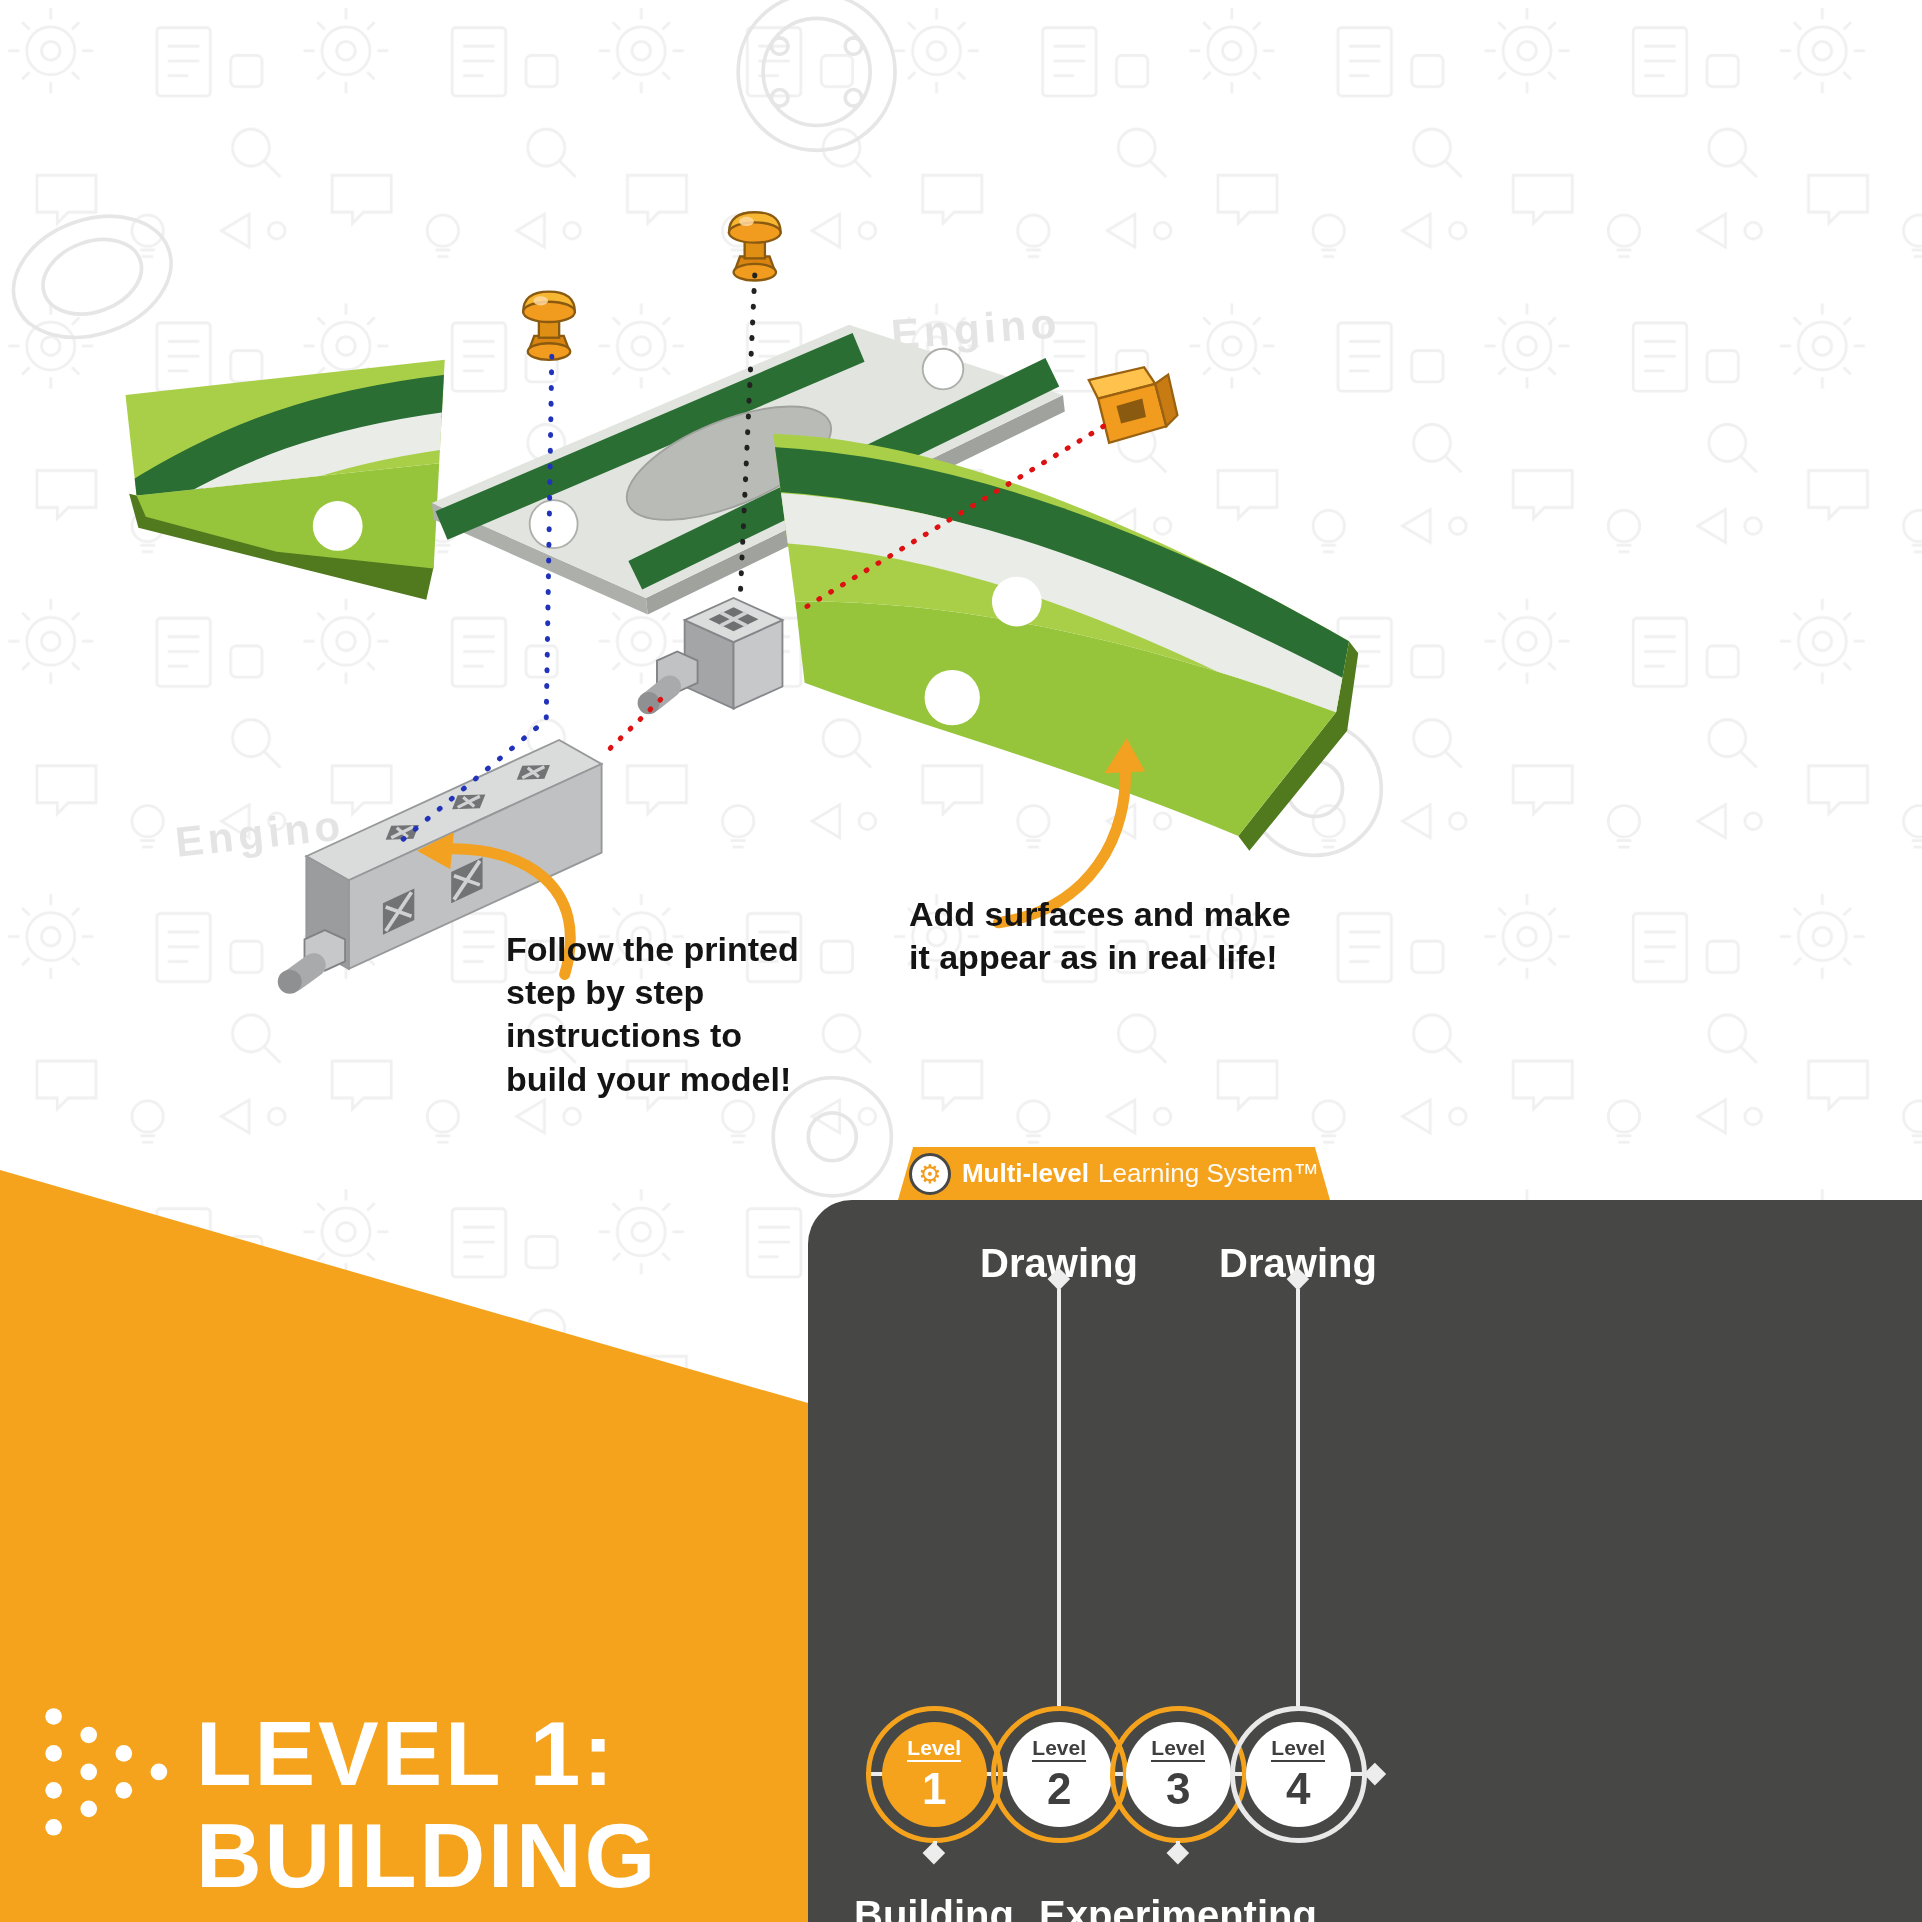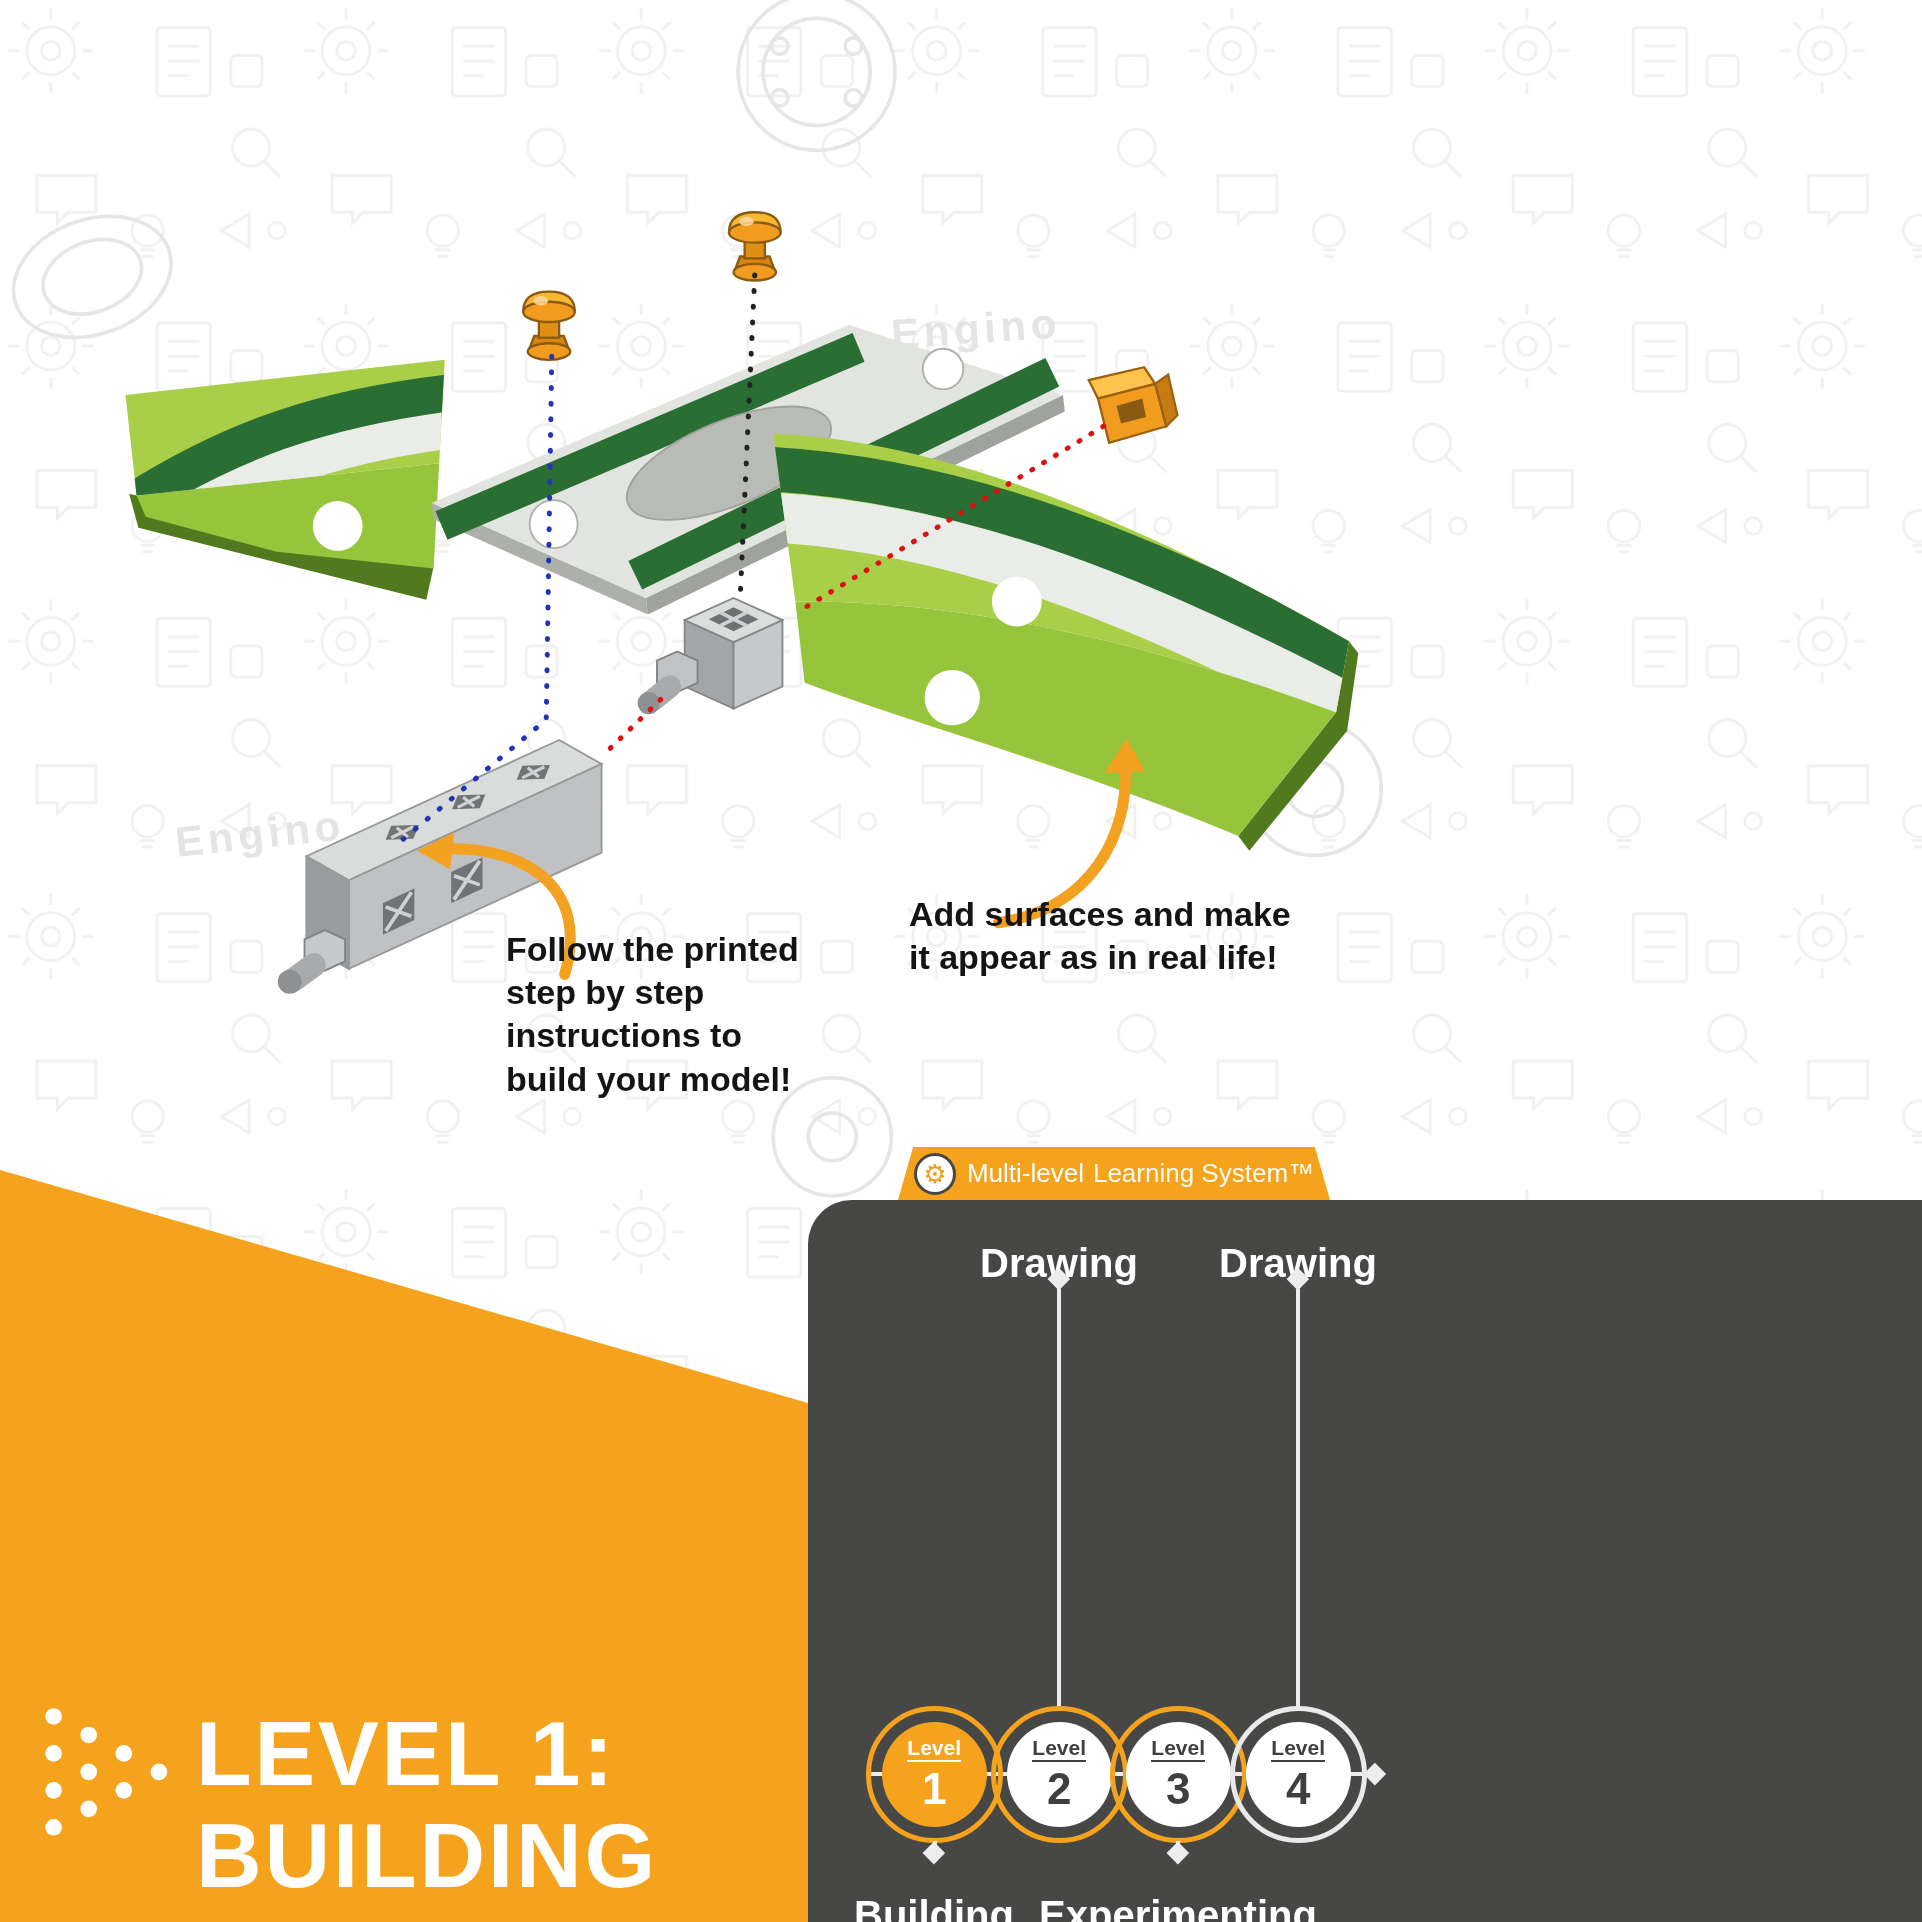--- a/index.html
+++ b/index.html
@@ -27,21 +27,21 @@
 
   
   .panel { position:absolute; left:808px; top:1200px; width:1115px; height:723px;
            background:#474746; border-radius:44px 0 0 0; }
   .mlls-tab { position:absolute; left:90px; top:-53px; width:432px; height:53px; background:#F5A31D;
               clip-path:polygon(3.5% 0, 96.5% 0, 100% 100%, 0 100%);
               display:flex; align-items:center; justify-content:center; gap:11px; }
   .gear-badge { width:42px; height:42px; border-radius:50%; background:#ffffff; border:3.7px solid #474746;
                 color:#F29C1F; font-size:26px; line-height:1; display:flex; align-items:center; justify-content:center; }
   .tab-text { color:#ffffff; font-size:26px; white-space:nowrap; }
-  .tab-bold { font-weight:400;text-align:center; }
+  .tab-bold { font-weight:700;text-align:center; }
   .tab-rest { font-weight:400; margin-left:9px; opacity:.95; }
 
   .plabel { position:absolute; transform:translateX(-50%); font-size:40px; font-weight:700;
             color:#ffffff; white-space:nowrap; line-height:1;margin-top:32px; }
   .diamond { position:absolute; width:15.7px; height:15.7px; background:#EDEDED; transform:rotate(45deg); }
   .vline { position:absolute; width:3.7px; background:#EDEDED; }
   .hline { position:absolute; height:3.7px; background:#EDEDED; }
 
   .lvl { position:absolute; top:506px; width:137px; height:137px; }
   .ring { position:absolute; left:0; top:0; width:137px; height:137px; border:5.5px solid #F5A31D; border-radius:50%; }

